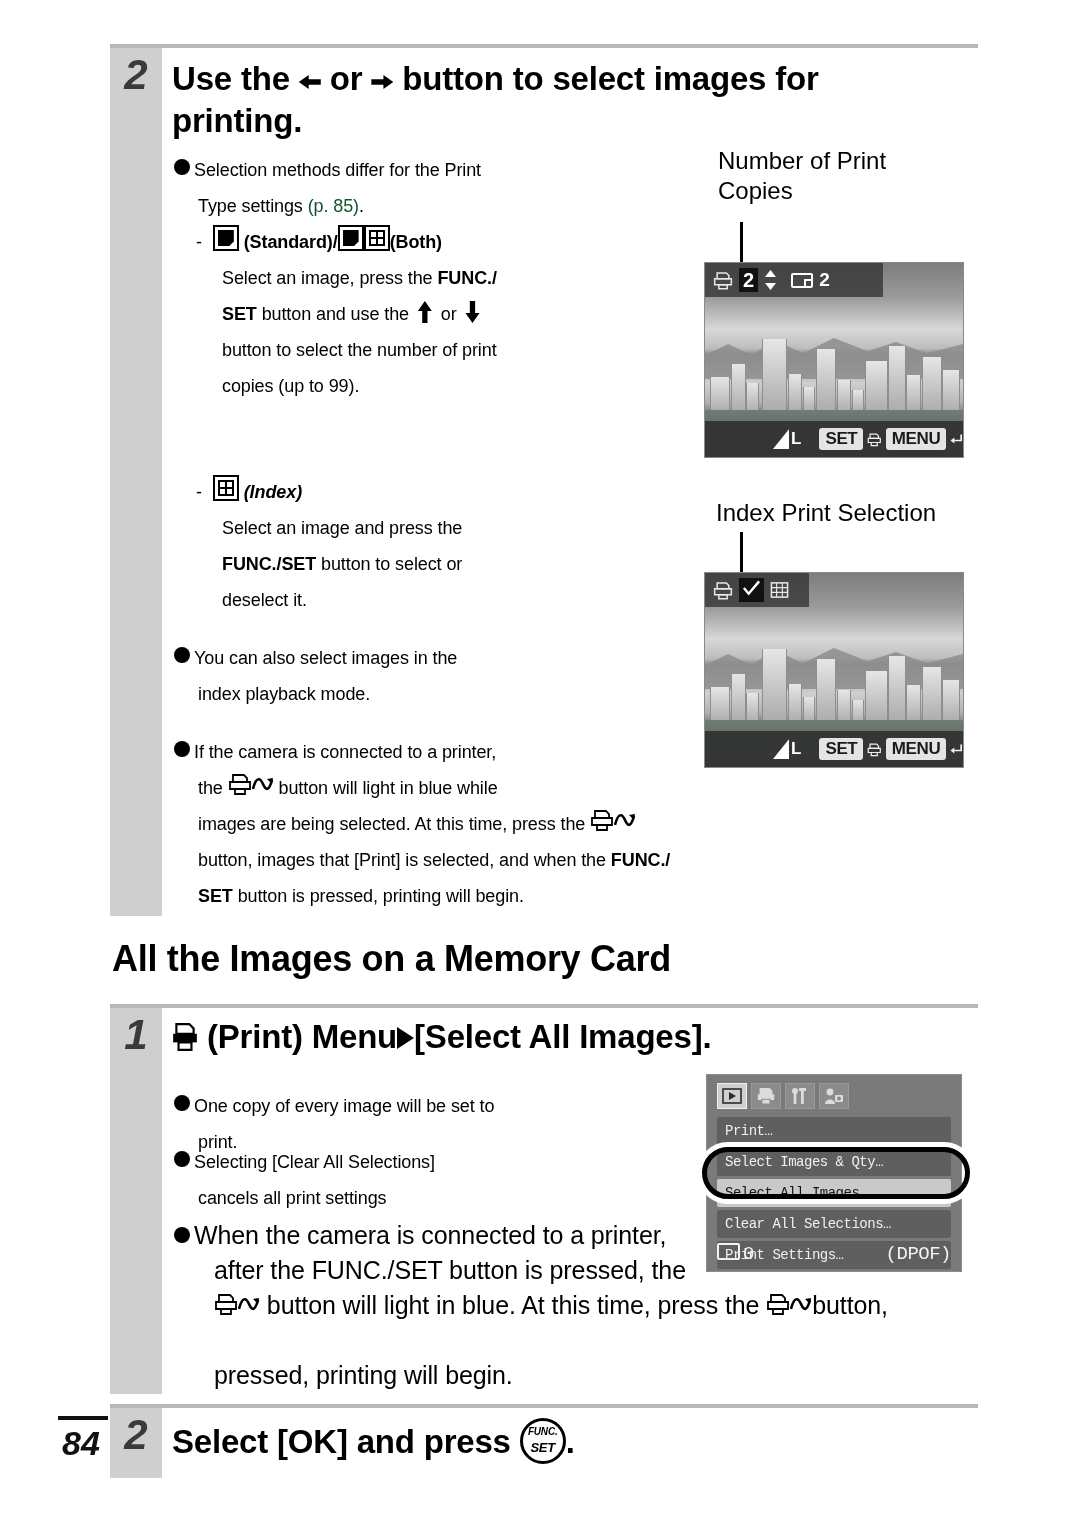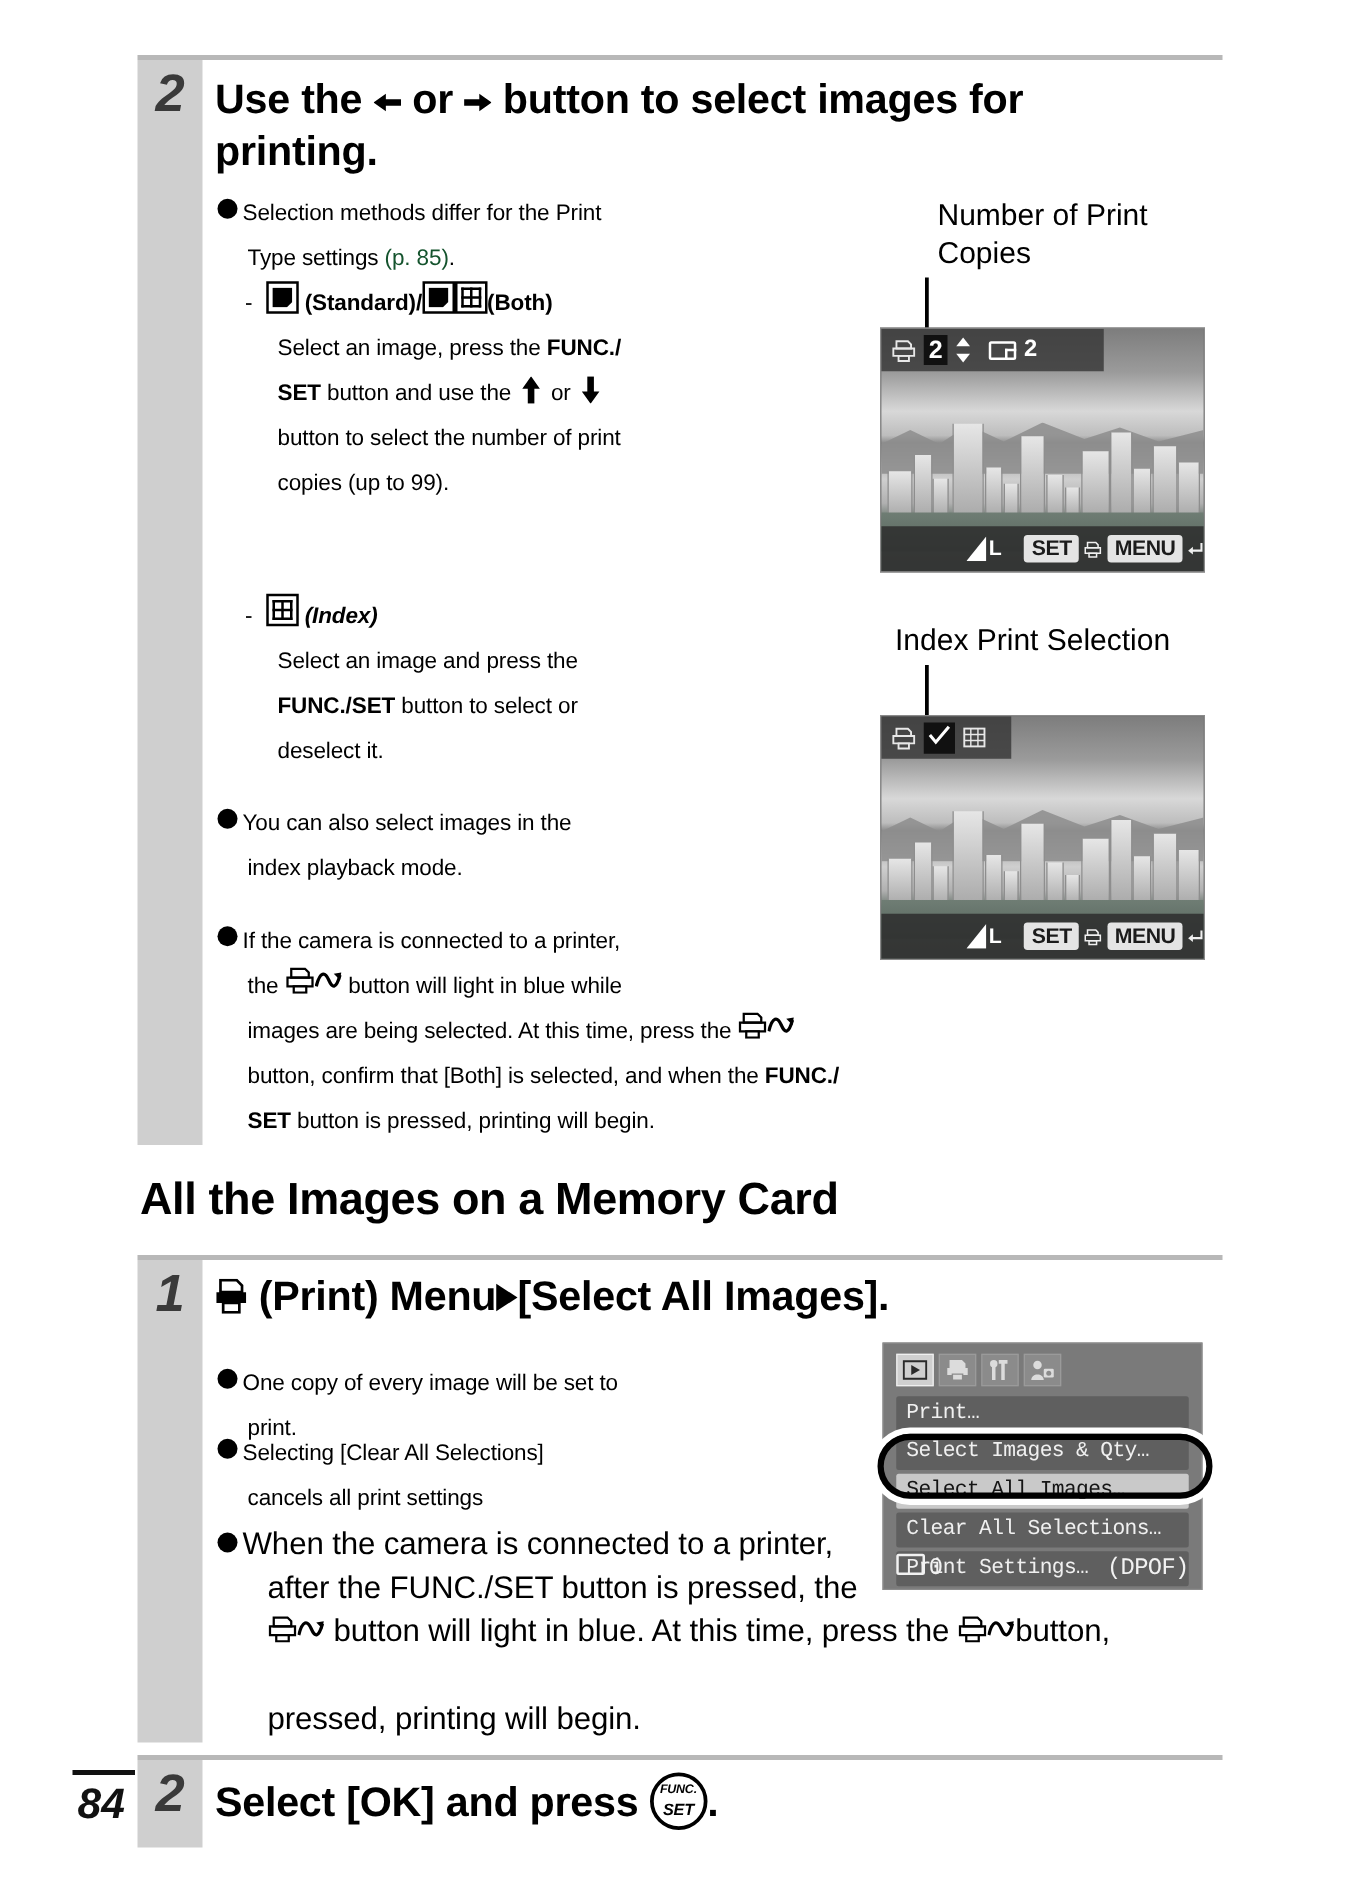--- a/index.html
+++ b/index.html
@@ -280,21 +280,21 @@
     border: 1px solid #9a9a9a;
     position: relative;
     box-sizing: border-box;
   }
   .tab.active { background: #cfcfcf; border-color: #efefef; }
   .menu-rows { position: absolute; left: 10px; right: 10px; top: 42px; }
   .mrow {
     height: 28px;
     background: #5f5f5f;
     color: #f0f0f0;
-    font-size: 17px;
+    font-size: 14px;
     line-height: 28px;
     padding-left: 8px;
     margin-bottom: 3px;
     border-radius: 2px;
     letter-spacing: -0.5px;
     white-space: nowrap;
     overflow: hidden;
   }
   .mrow.sel { background: #c9c9c9; color: #141414; }
   .menu-foot {
@@ -394,28 +394,28 @@
         <svg class="pr" viewBox="0 0 24 22">
           <path d="M5 2 h11 l3 3 v4 H5 Z" fill="none" stroke="#000" stroke-width="1.8"></path>
           <path d="M2 9 h20 v7 H2 Z" fill="none" stroke="#000" stroke-width="1.8"></path>
           <path d="M7 16 h10 v5 H7 Z" fill="#fff" stroke="#000" stroke-width="1.8"></path>
         </svg>
         <svg class="sq" viewBox="0 0 22 18">
           <path d="M1 14 C4 2, 8 2, 11 9 C14 16, 17 16, 20 5" fill="none" stroke="#000" stroke-width="2.6"></path>
           <path d="M15 4 L21 3 L20 9 Z" fill="#000"></path>
         </svg>
       </span><br>
-      <span>button, confirm that [Both] is selected, and when the</span>
+      <span>button, images that [Print] is selected, and when the</span>
       <b>FUNC./</b><br>
       <b>SET</b>
       <span>button is pressed, printing will begin.</span>
     </span>
   </div>
 
-  <div class="callout" style="left:718px; top:158px; width:250px;margin-left:32px;">
+  <div class="callout" style="left:718px; top:146px; width:250px;">
     <span>Number of Print</span><br>
     <span>Copies</span>
   </div>
   <div class="leader" style="left:740px; top:222px; height:52px;"></div>
 
   <div class="lcd" style="left:704px; top:262px; width:258px; height:194px;">
     <div class="photo" style="top:0; bottom:0;">
       <div class="mtn" style="top:34%;"></div>
       <div class="skyline">
         <div class="bld" style="left:2%;  width:7%;  height:46%;"></div>

